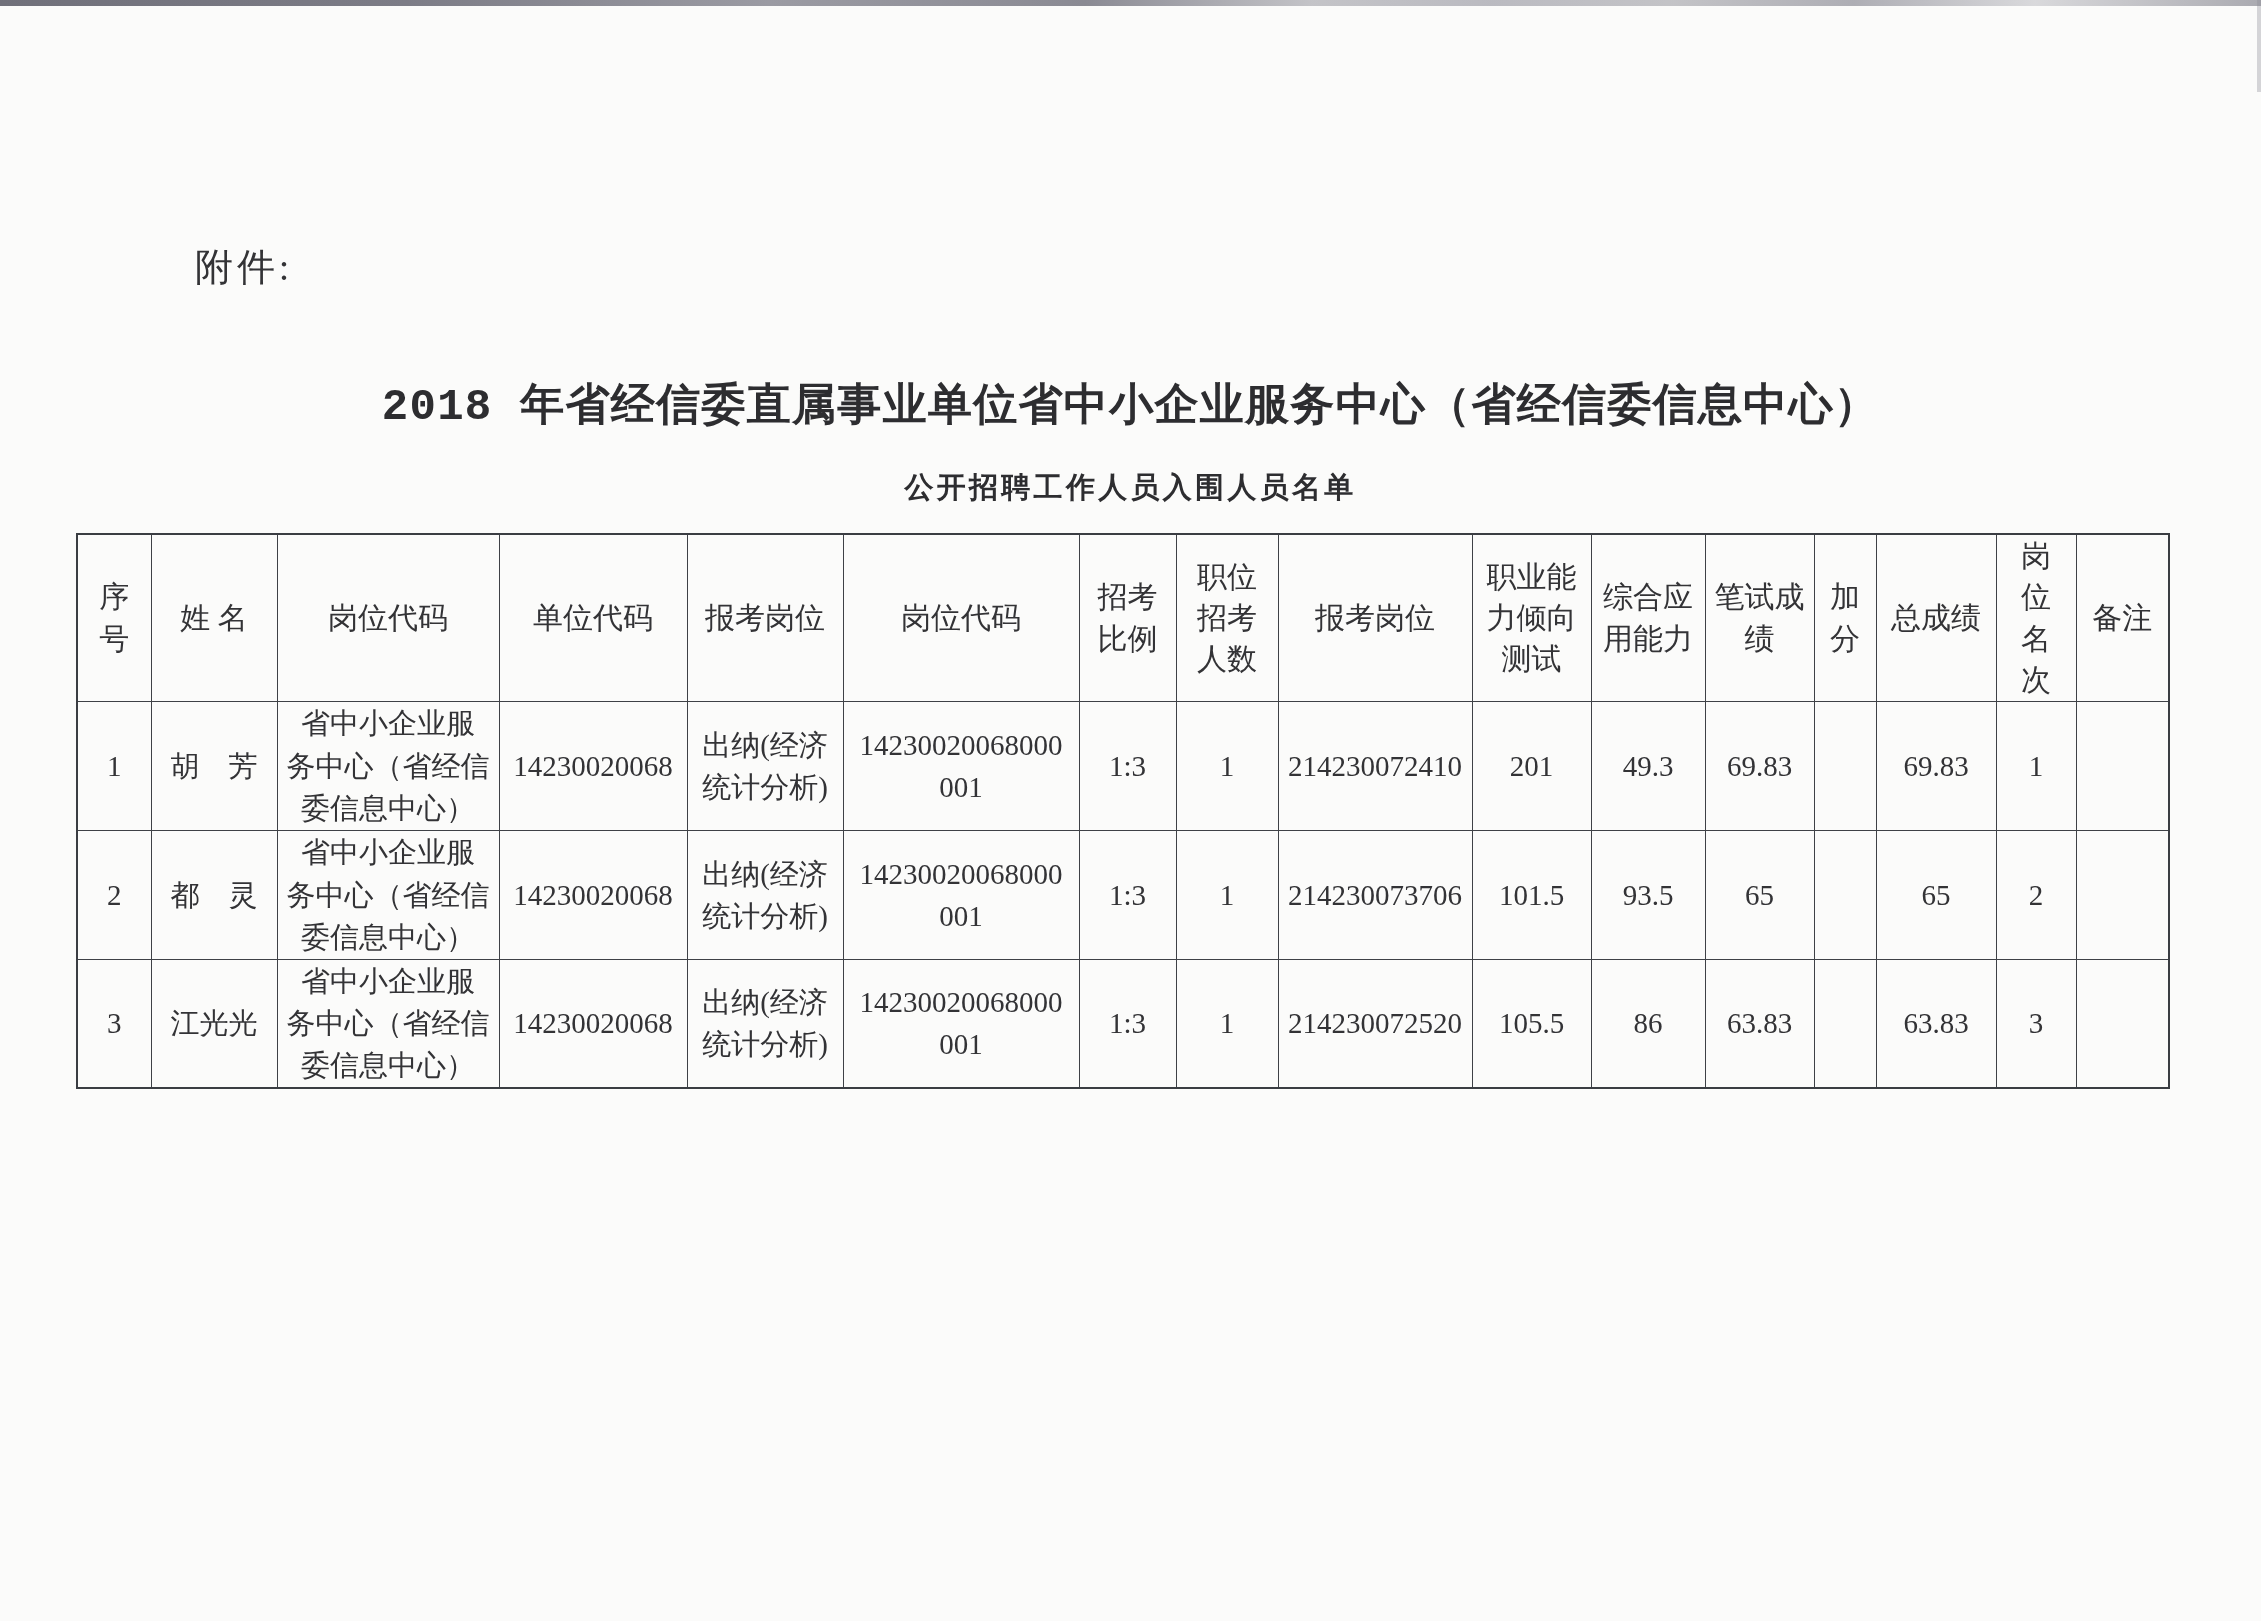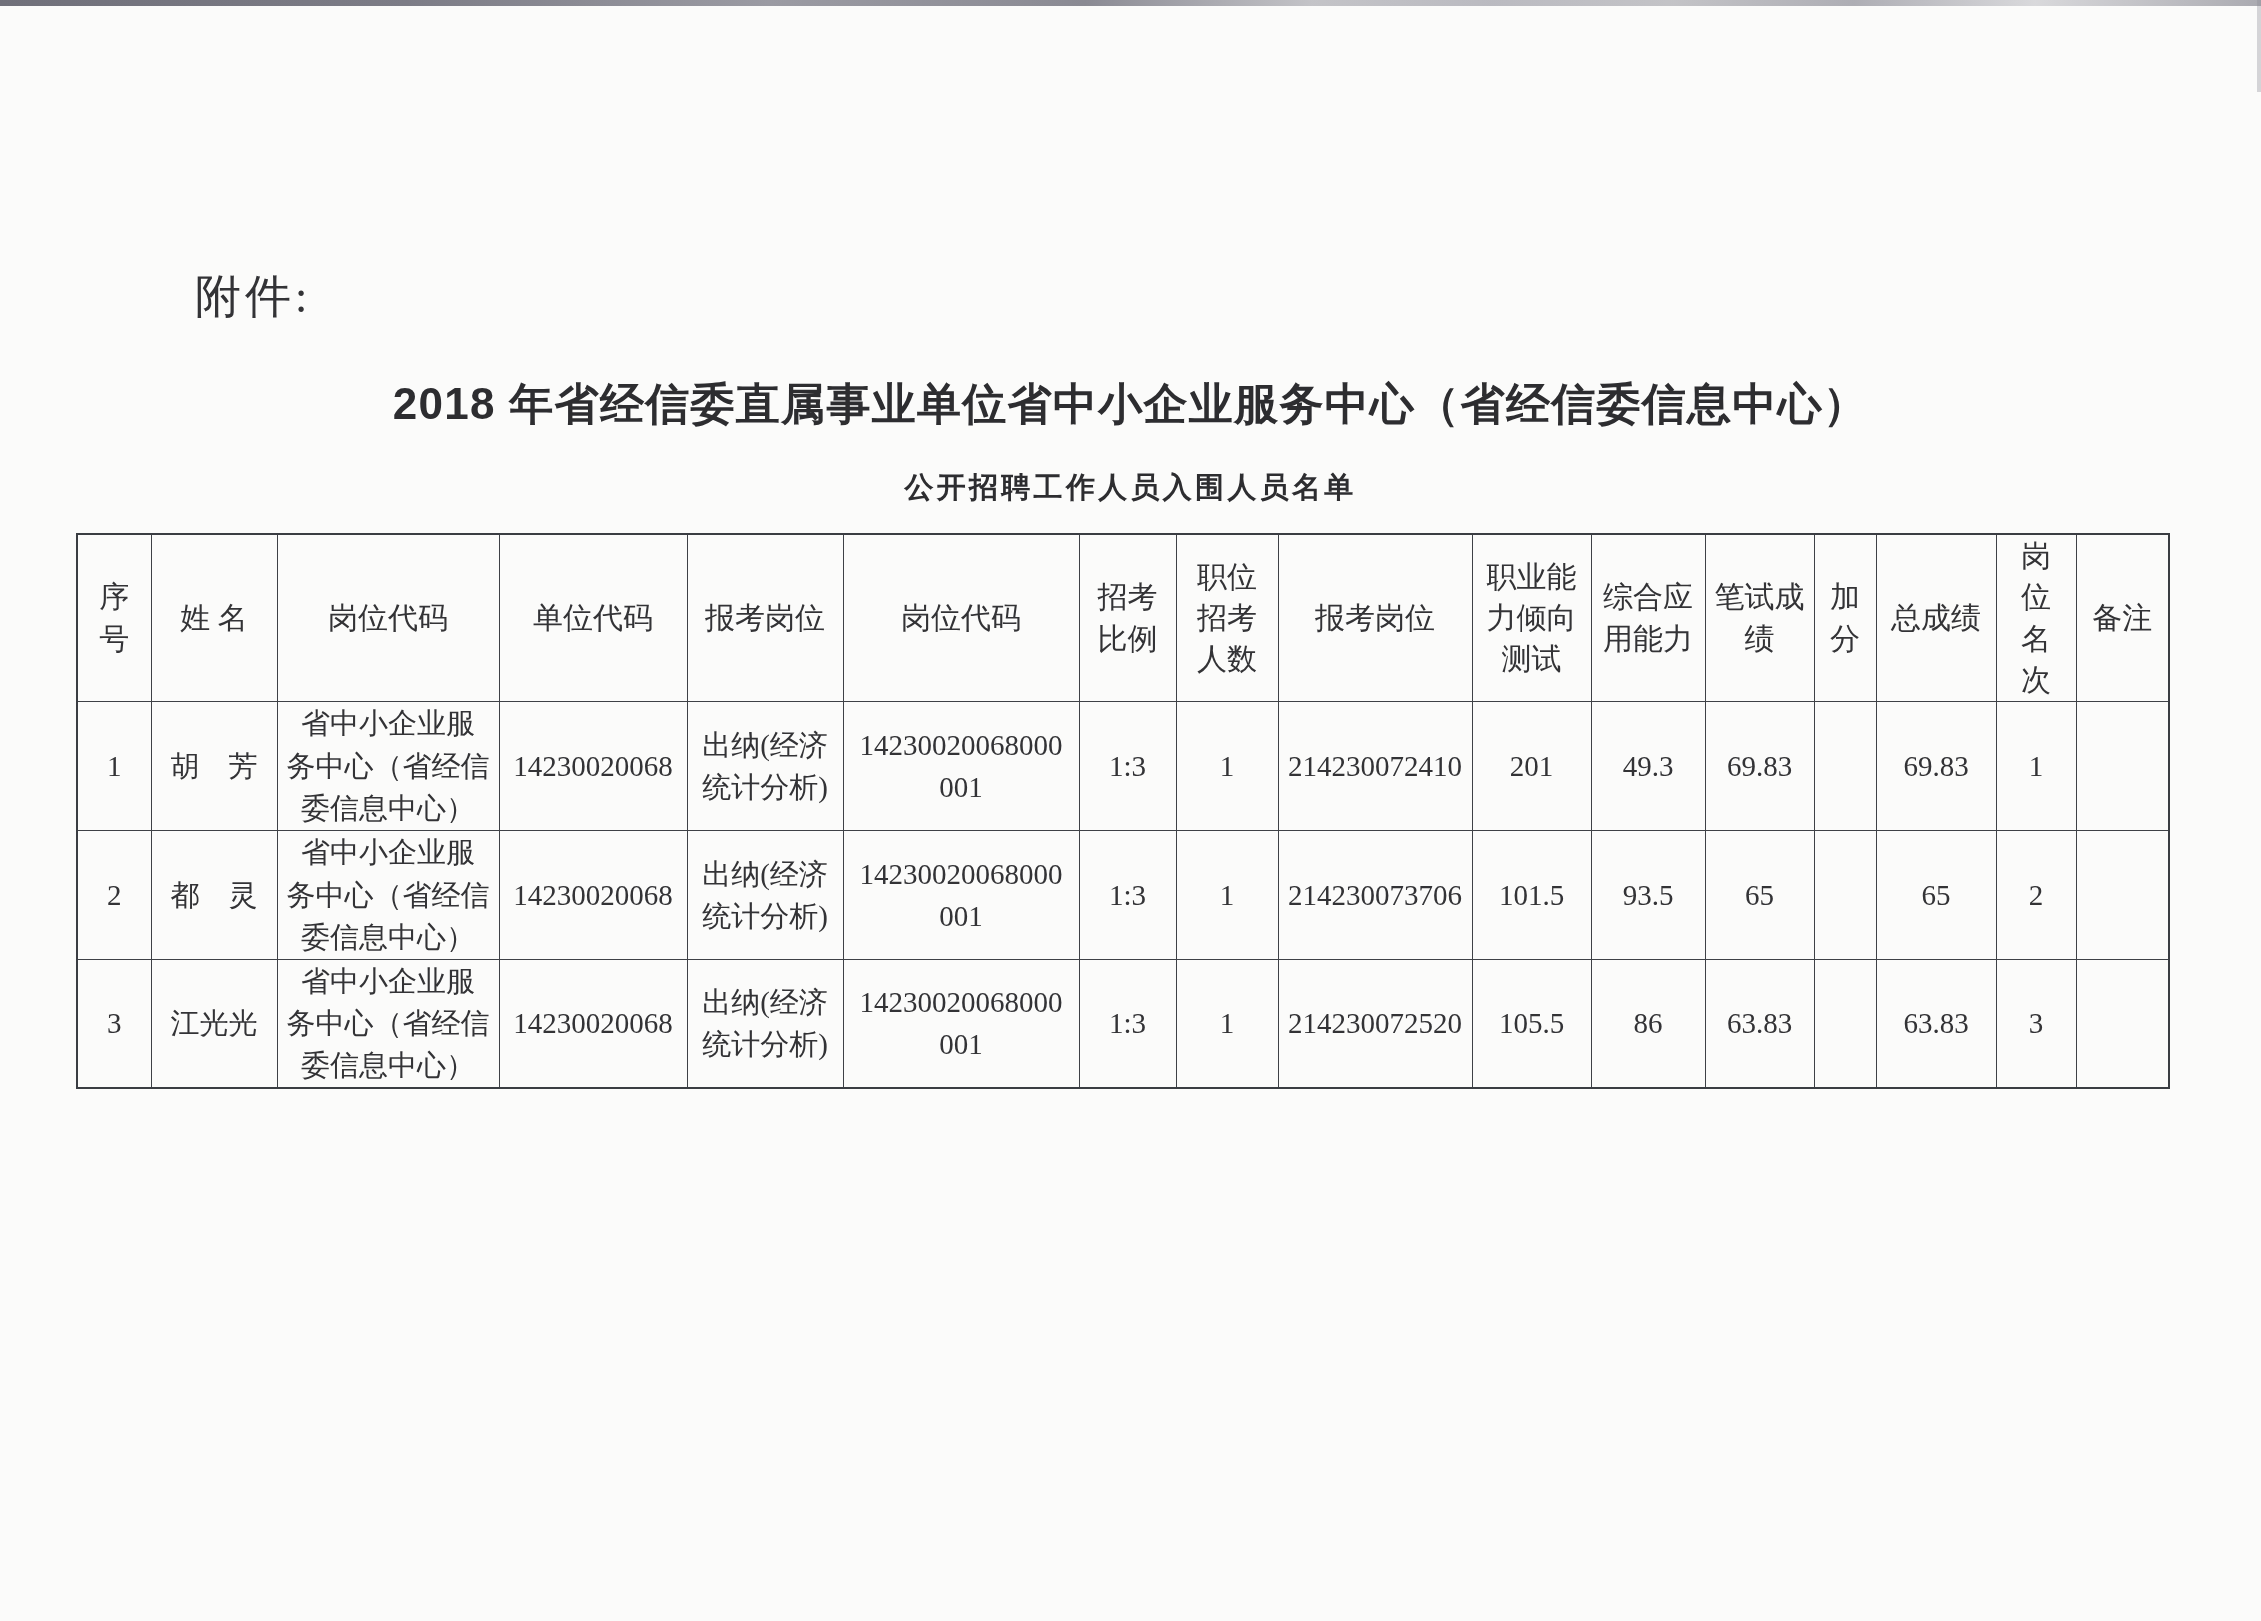--- a/index.html
+++ b/index.html
@@ -28,30 +28,30 @@
   }
   .scan-right {
     position: absolute;
     top: 0; right: 0;
     width: 3.9px; height: 92px;
     background: rgba(140,140,148,.35);
   }
   .attachment {
     position: absolute;
     left: 195px;
-    top: 266px;
-    font-size: 46px;
+    top: 242px;
+    font-size: 38px;
     letter-spacing: 3.9px;
   }
   .doc-title {
     position: absolute;
     left: 0;
     width: 100%;
     text-align: center;
-    font-family: Liberation Sans, sans-serif;
+    font-family: Liberation Mono, monospace;
     font-weight: bold;
     color: #2d2d30;
   }
   .doc-title.line1 { top: 375px; font-size: 44px; letter-spacing: 1.3px; }
   .doc-title.line2 { top: 468px; font-size: 29px; letter-spacing: 3.3px; }
 
   table.roster {
     position: absolute;
     left: 76px;
     top: 533px;

